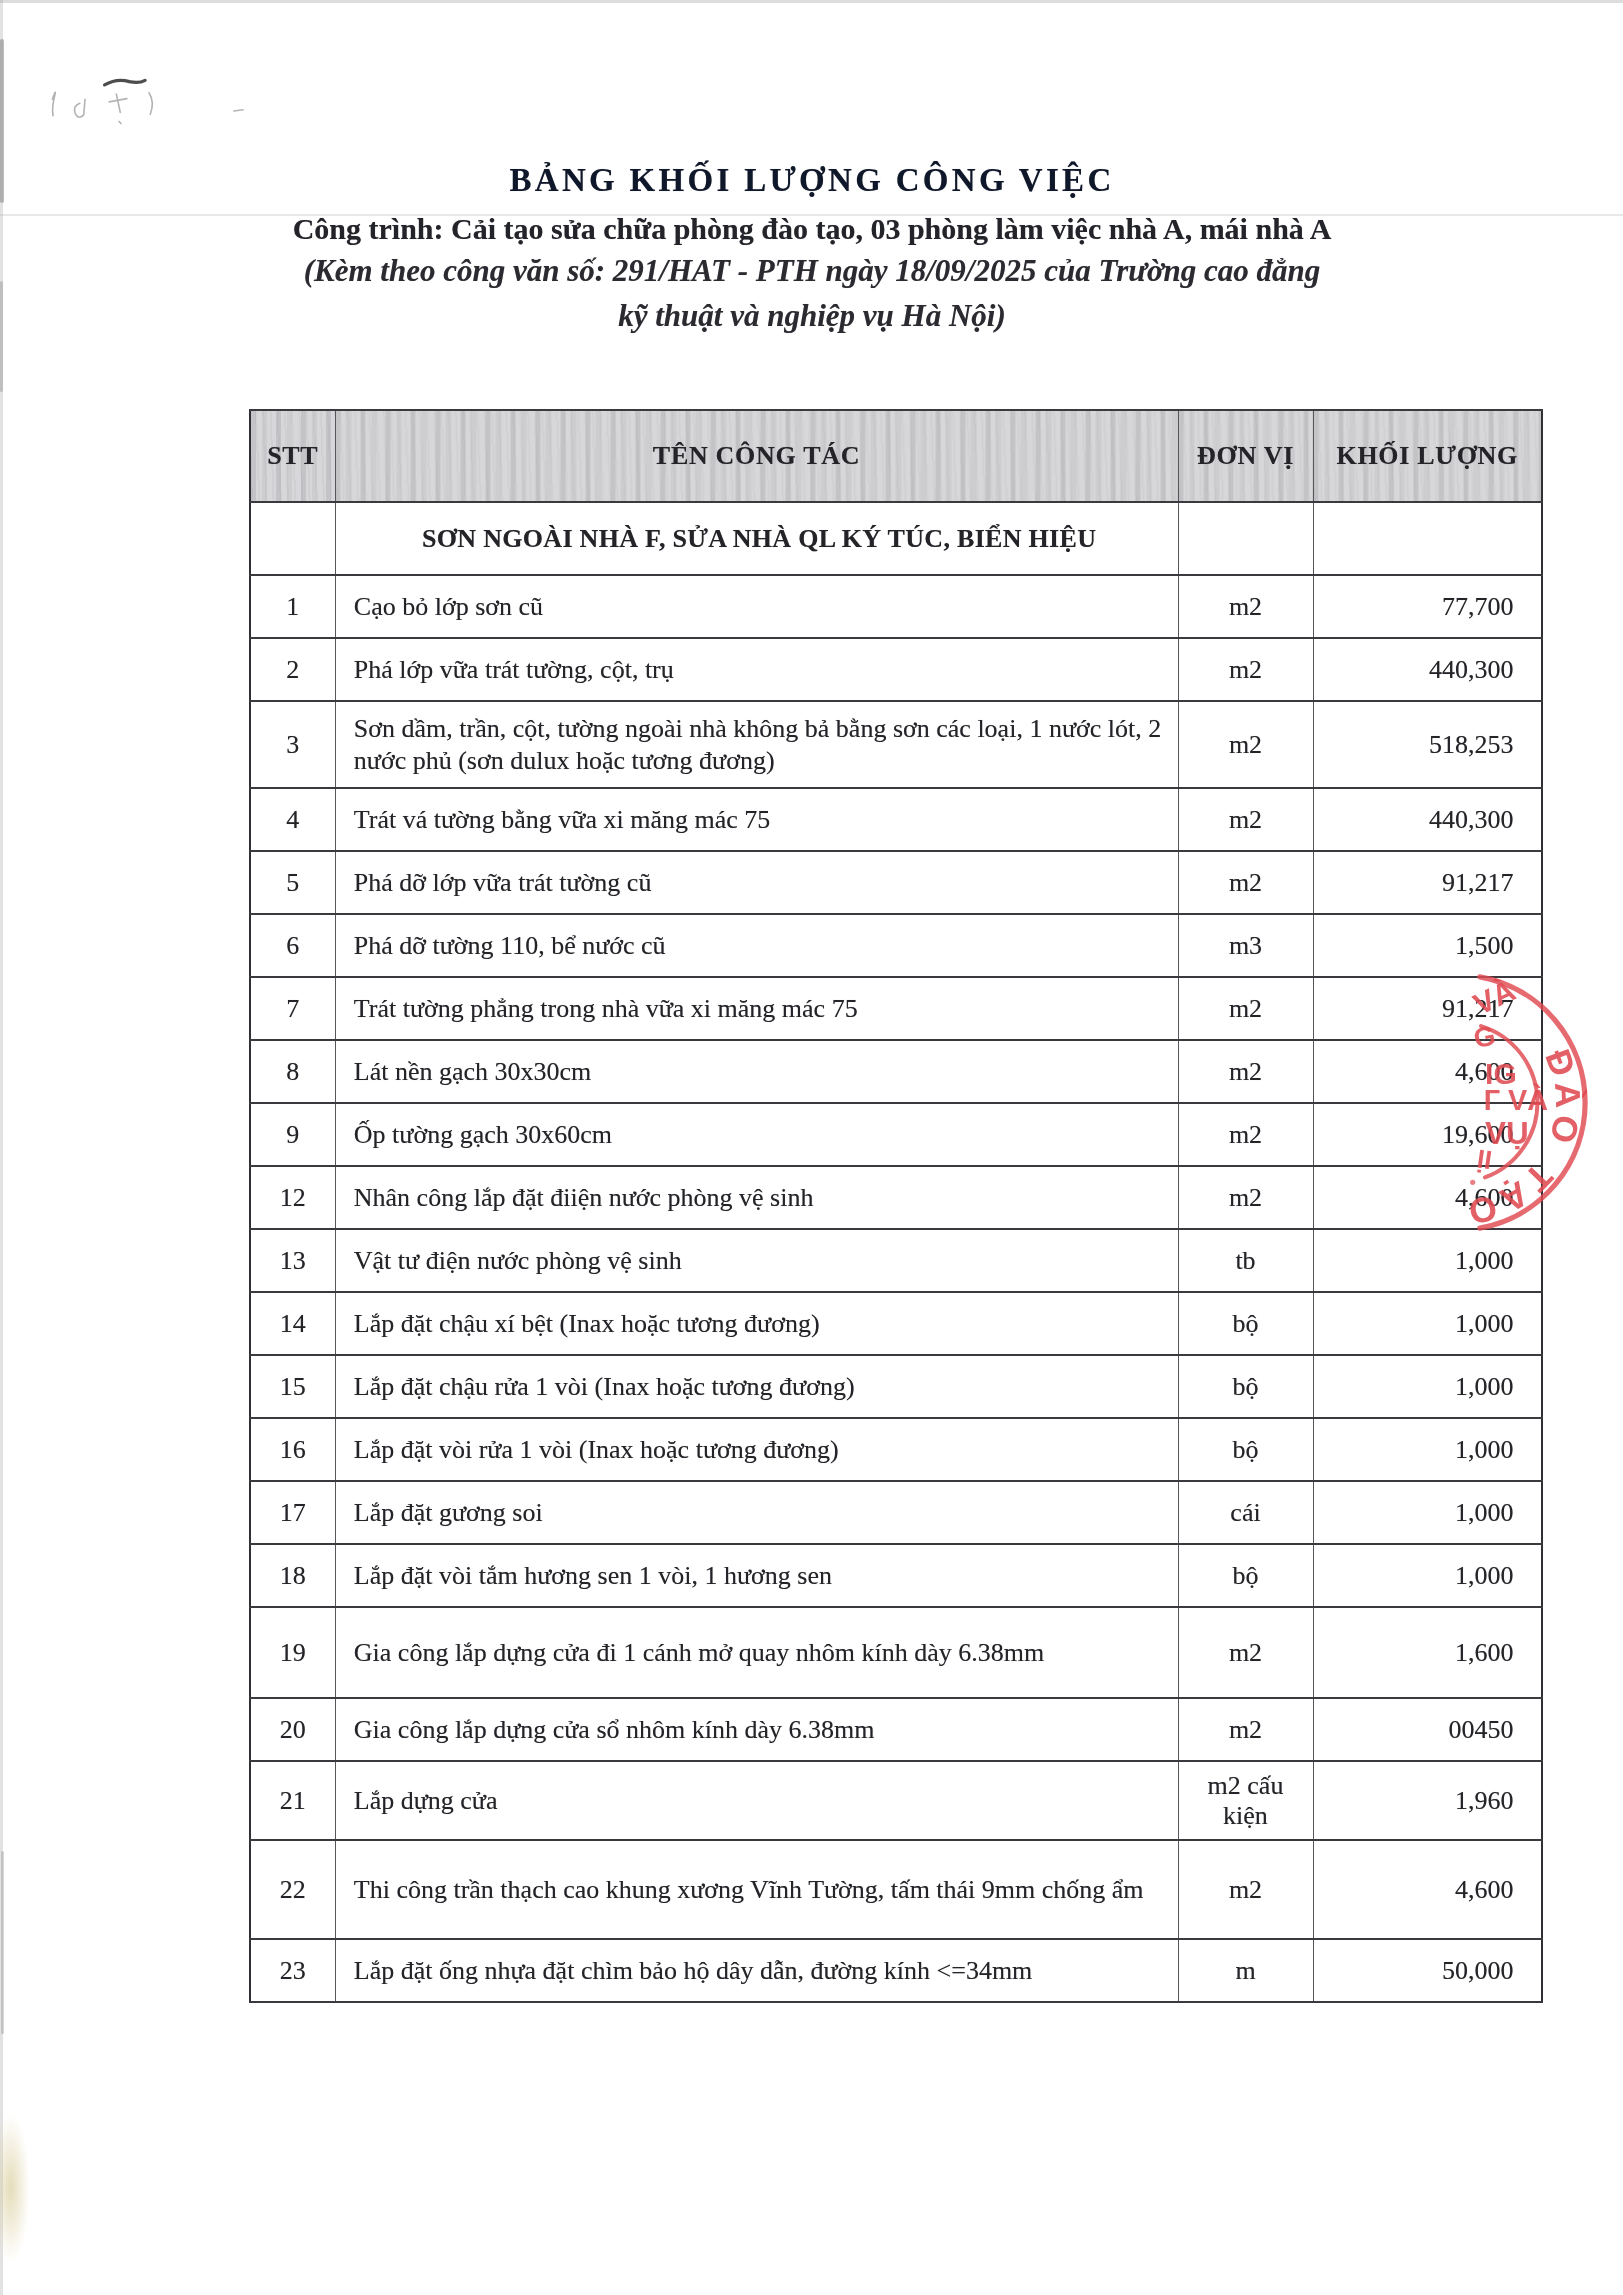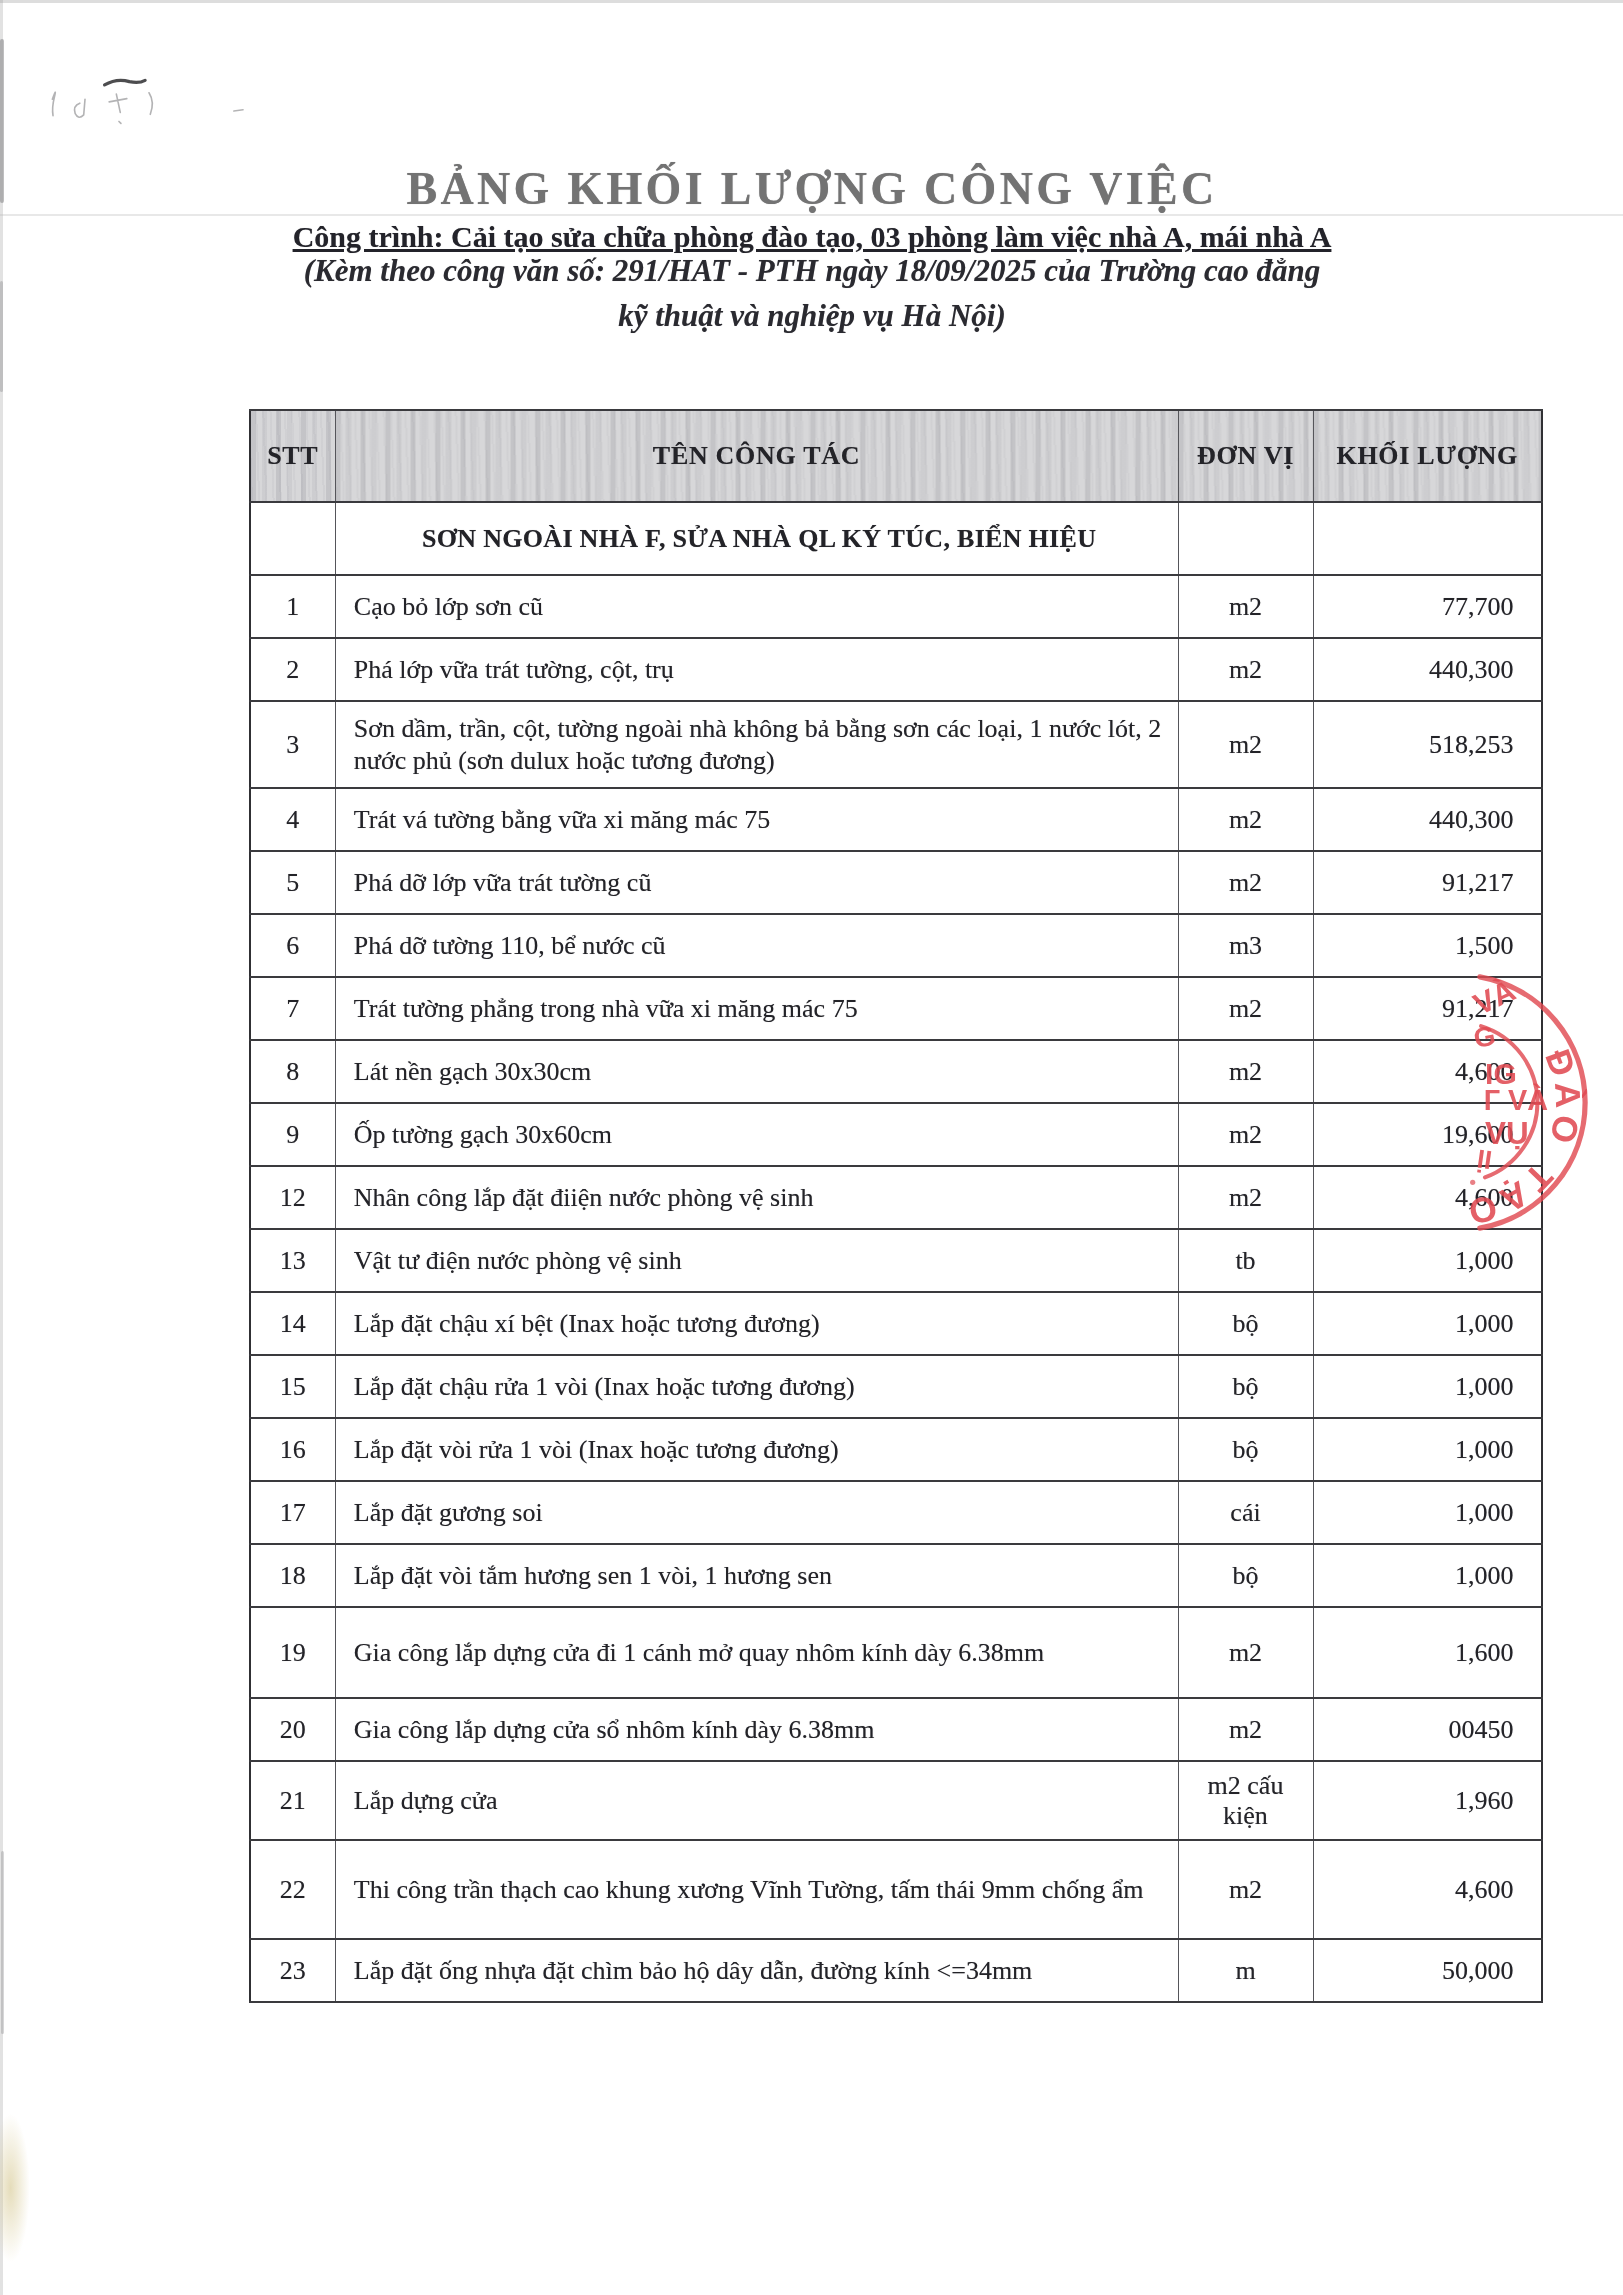--- a/index.html
+++ b/index.html
@@ -14,28 +14,27 @@
   .edge-seg1{position:absolute;left:0;top:39px;width:3.9px;height:164px;background:rgba(110,110,112,.45);border-radius:2px;}
   .edge-seg2{position:absolute;left:0;top:281px;width:3.3px;height:111px;background:rgba(125,125,128,.35);border-radius:2px;}
   .edge-seg3{position:absolute;left:0.7px;top:1851px;width:3.3px;height:183px;background:rgba(120,120,122,.30);border-radius:2px;}
   .faint-band{position:absolute;left:0;top:214px;width:100%;height:2px;background:rgba(178,178,180,.30);}
   .smudge-yellow{position:absolute;left:-9.2px;top:2113px;width:39px;height:150px;border-radius:50%;
     background:radial-gradient(ellipse at center, rgba(208,192,130,.55), rgba(208,192,130,0) 70%);}
   .scribbles{position:absolute;left:38px;top:65px;width:222px;height:79px;}
   
   .doc-title{
     position:absolute; left:0; top:162px; width:100%; text-align:center;
-    font-size:46px; font-weight:bold; letter-spacing:3.3px; color:#737373;
+    font-size:33px; font-weight:bold; letter-spacing:3.3px; color:#0f172a;
     text-shadow:0 0 0.7px rgba(30,30,35,.45);
   }
   .doc-line2{
-    position:absolute; left:0; top:220px; width:100%; text-align:center;
+    position:absolute; left:0; top:212px; width:100%; text-align:center;
     font-size:30px; font-weight:bold; color:#23232a;
     text-shadow:0 0 0.7px rgba(30,30,35,.4);
-    text-decoration:underline;
   }
   .doc-line3{
     position:absolute; left:0; top:253px; width:100%; text-align:center;
     font-size:31px; font-weight:bold; font-style:italic; color:#2a2a30;
     text-shadow:0 0 0.7px rgba(30,30,35,.35);
   }
   .doc-line4{
     position:absolute; left:0; top:298px; width:100%; text-align:center;
     font-size:31px; font-weight:bold; font-style:italic; color:#2a2a30;
     text-shadow:0 0 0.7px rgba(30,30,35,.35);

